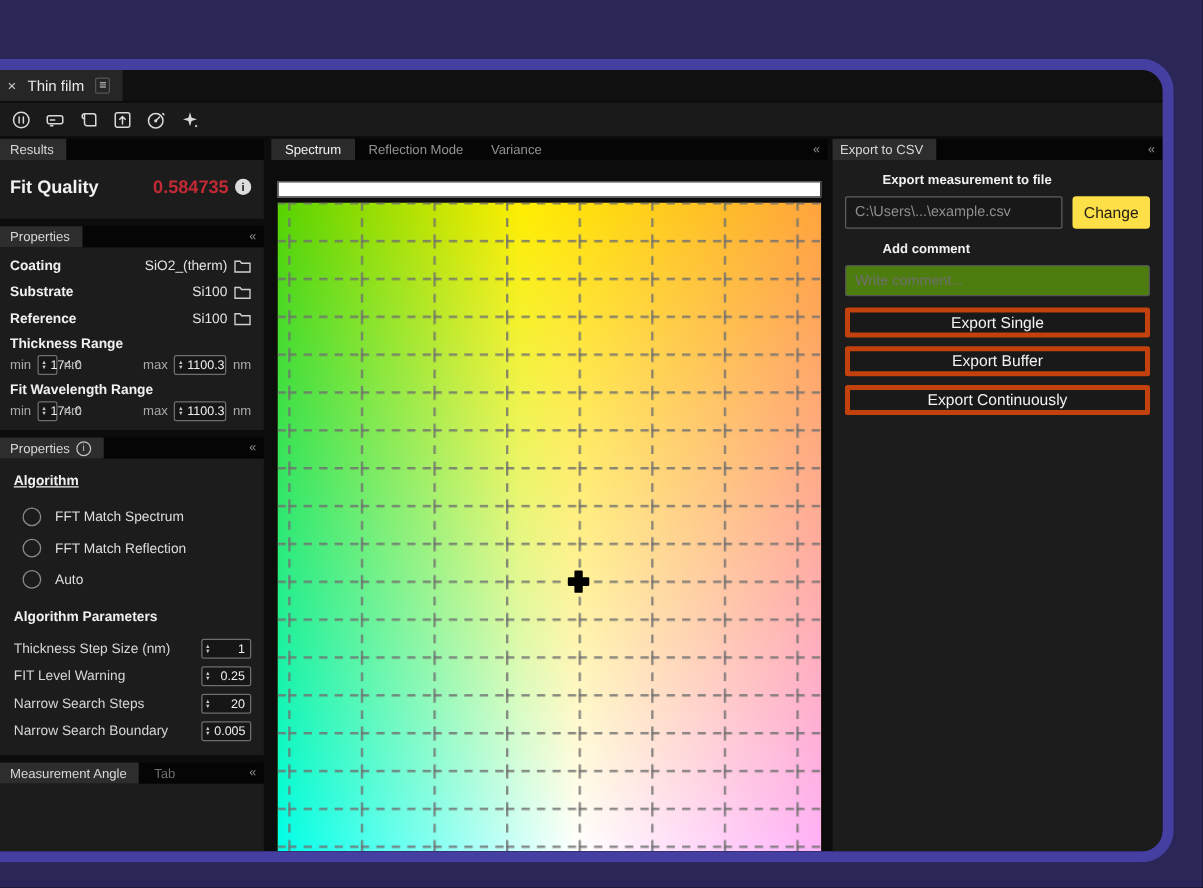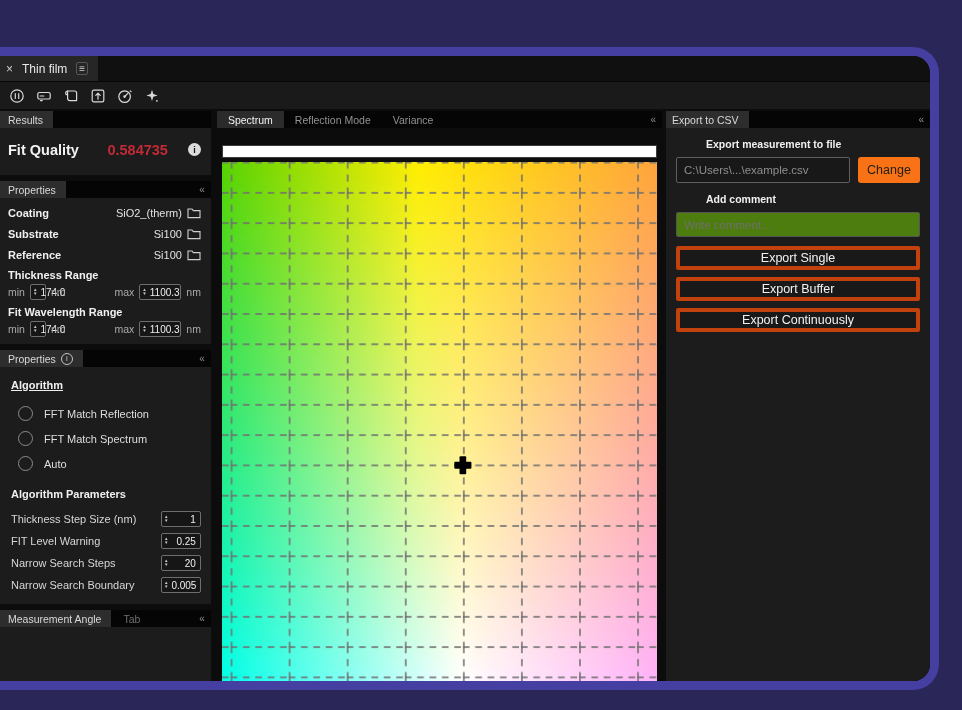--- a/index.html
+++ b/index.html
@@ -36,21 +36,21 @@
   .sec-head { height:17px; background:#050505; display:flex; align-items:stretch; font-size:10.5px; flex:0 0 auto; }
   .sec-tab  { background:#2d2d2d; color:#d8d8d8; display:flex; align-items:center; gap:5px; padding:0 10px 0 22px; }
   .sec-tab2 { color:#6e6e6e; display:flex; align-items:center; padding:0 12px; }
   .coll { margin-left:auto; color:#8d8d8d; font-size:10px; display:flex; align-items:center; padding-right:6px; }
   .sec-body { background:#1c1c1c; }
 
   
   .res-body { padding:8px 10px 12px 22px; }
   .res-row { height:27px; display:flex; align-items:center; justify-content:space-between;
              color:#f2f2f2; font-weight:bold; font-size:14.5px; }
-  .fitval { color:#c22a35; display:flex; align-items:center; gap:20px;justify-content:center; }
+  .fitval { color:#c22a35; display:flex; align-items:center; gap:5px;justify-content:center; }
   .infodot { width:13px; height:13px; border-radius:50%; background:#dcdcdc; color:#141414;
              font-size:9px; font-weight:bold; display:inline-flex; align-items:center; justify-content:center; }
   .info-o { width:12px; height:12px; border:1px solid #c4c4c4; border-radius:50%; color:#c4c4c4;
             font-size:8px; display:inline-flex; align-items:center; justify-content:center; }
 
   
   .prop-body { padding:4px 10px 5px 22px; font-size:11px; }
   .prow { height:21px; display:flex; align-items:center; }
   .prow .pl { font-weight:bold; color:#f0f0f0; }
   .prow .pv { margin-left:auto; color:#e2e2e2; display:flex; align-items:center; gap:5px; }
@@ -87,21 +87,21 @@
   .cwhite { height:13px; background:#ffffff; border:1px solid #3c3c3c; margin-bottom:4px; flex:0 0 auto; }
   .cgrad { flex:1; position:relative; }
   .cgrad svg { position:absolute; inset:0; width:100%; height:100%; display:block; }
 
   
   .exp-body { padding:6px 10px 0 10px; flex:1; }
   .exp-label { font-size:10.5px; font-weight:bold; color:#f0f0f0; margin:4px 0 7px 0;padding-left:30px; }
   .filerow { display:flex; gap:8px; }
   .fileinput { flex:1; height:26px; border:1px solid #5f5f5f; border-radius:2px; background:#181818;
                color:#8f8f8f; font-size:11.5px; padding:0 7px; font-family:"Liberation Sans",sans-serif; outline:none; }
-  .change-btn { width:62px; height:26px; background:#f97316; color:#262014; border:none; border-radius:3px;
+  .change-btn { width:62px; height:26px; background:#fde047; color:#262014; border:none; border-radius:3px;
                 font-size:12.5px; font-family:"Liberation Sans",sans-serif; }
   .comment-input { width:100%; height:25px; border:1px solid #555; border-radius:2px; background:#4d7c0f;
                    color:#d0d0d0; font-size:11.5px; padding:0 7px; font-family:"Liberation Sans",sans-serif; outline:none; }
   .comment-input::placeholder { color:#6f6f6f; }
   .exp-btn { width:100%; height:24px; margin-top:7px; background:#191919; border:4px solid #c2410c;
              border-radius:2px; color:#f2f2f2; font-size:12.5px; font-family:"Liberation Sans",sans-serif; }
   .exp-btn:first-of-type { margin-top:9px; }
 </style>
 </head>
 <body>
@@ -267,25 +267,25 @@
               <span>Properties</span>
               <span class="info-o">i</span>
             </div>
             <span class="coll">«</span>
           </div>
           <div class="sec-body alg-body">
             <div class="alg-title">Algorithm</div>
 
             <div class="radio-row">
               <span class="radio"></span>
-              <span>FFT Match Reflection</span>
+              <span>FFT Match Spectrum</span>
             </div>
             <div class="radio-row">
               <span class="radio"></span>
-              <span>FFT Match Spectrum</span>
+              <span>FFT Match Reflection</span>
             </div>
             <div class="radio-row">
               <span class="radio"></span>
               <span>Auto</span>
             </div>
 
             <div class="ap-title">Algorithm Parameters</div>
 
             <div class="ap-row">
               <span>Thickness Step Size (nm)</span>

